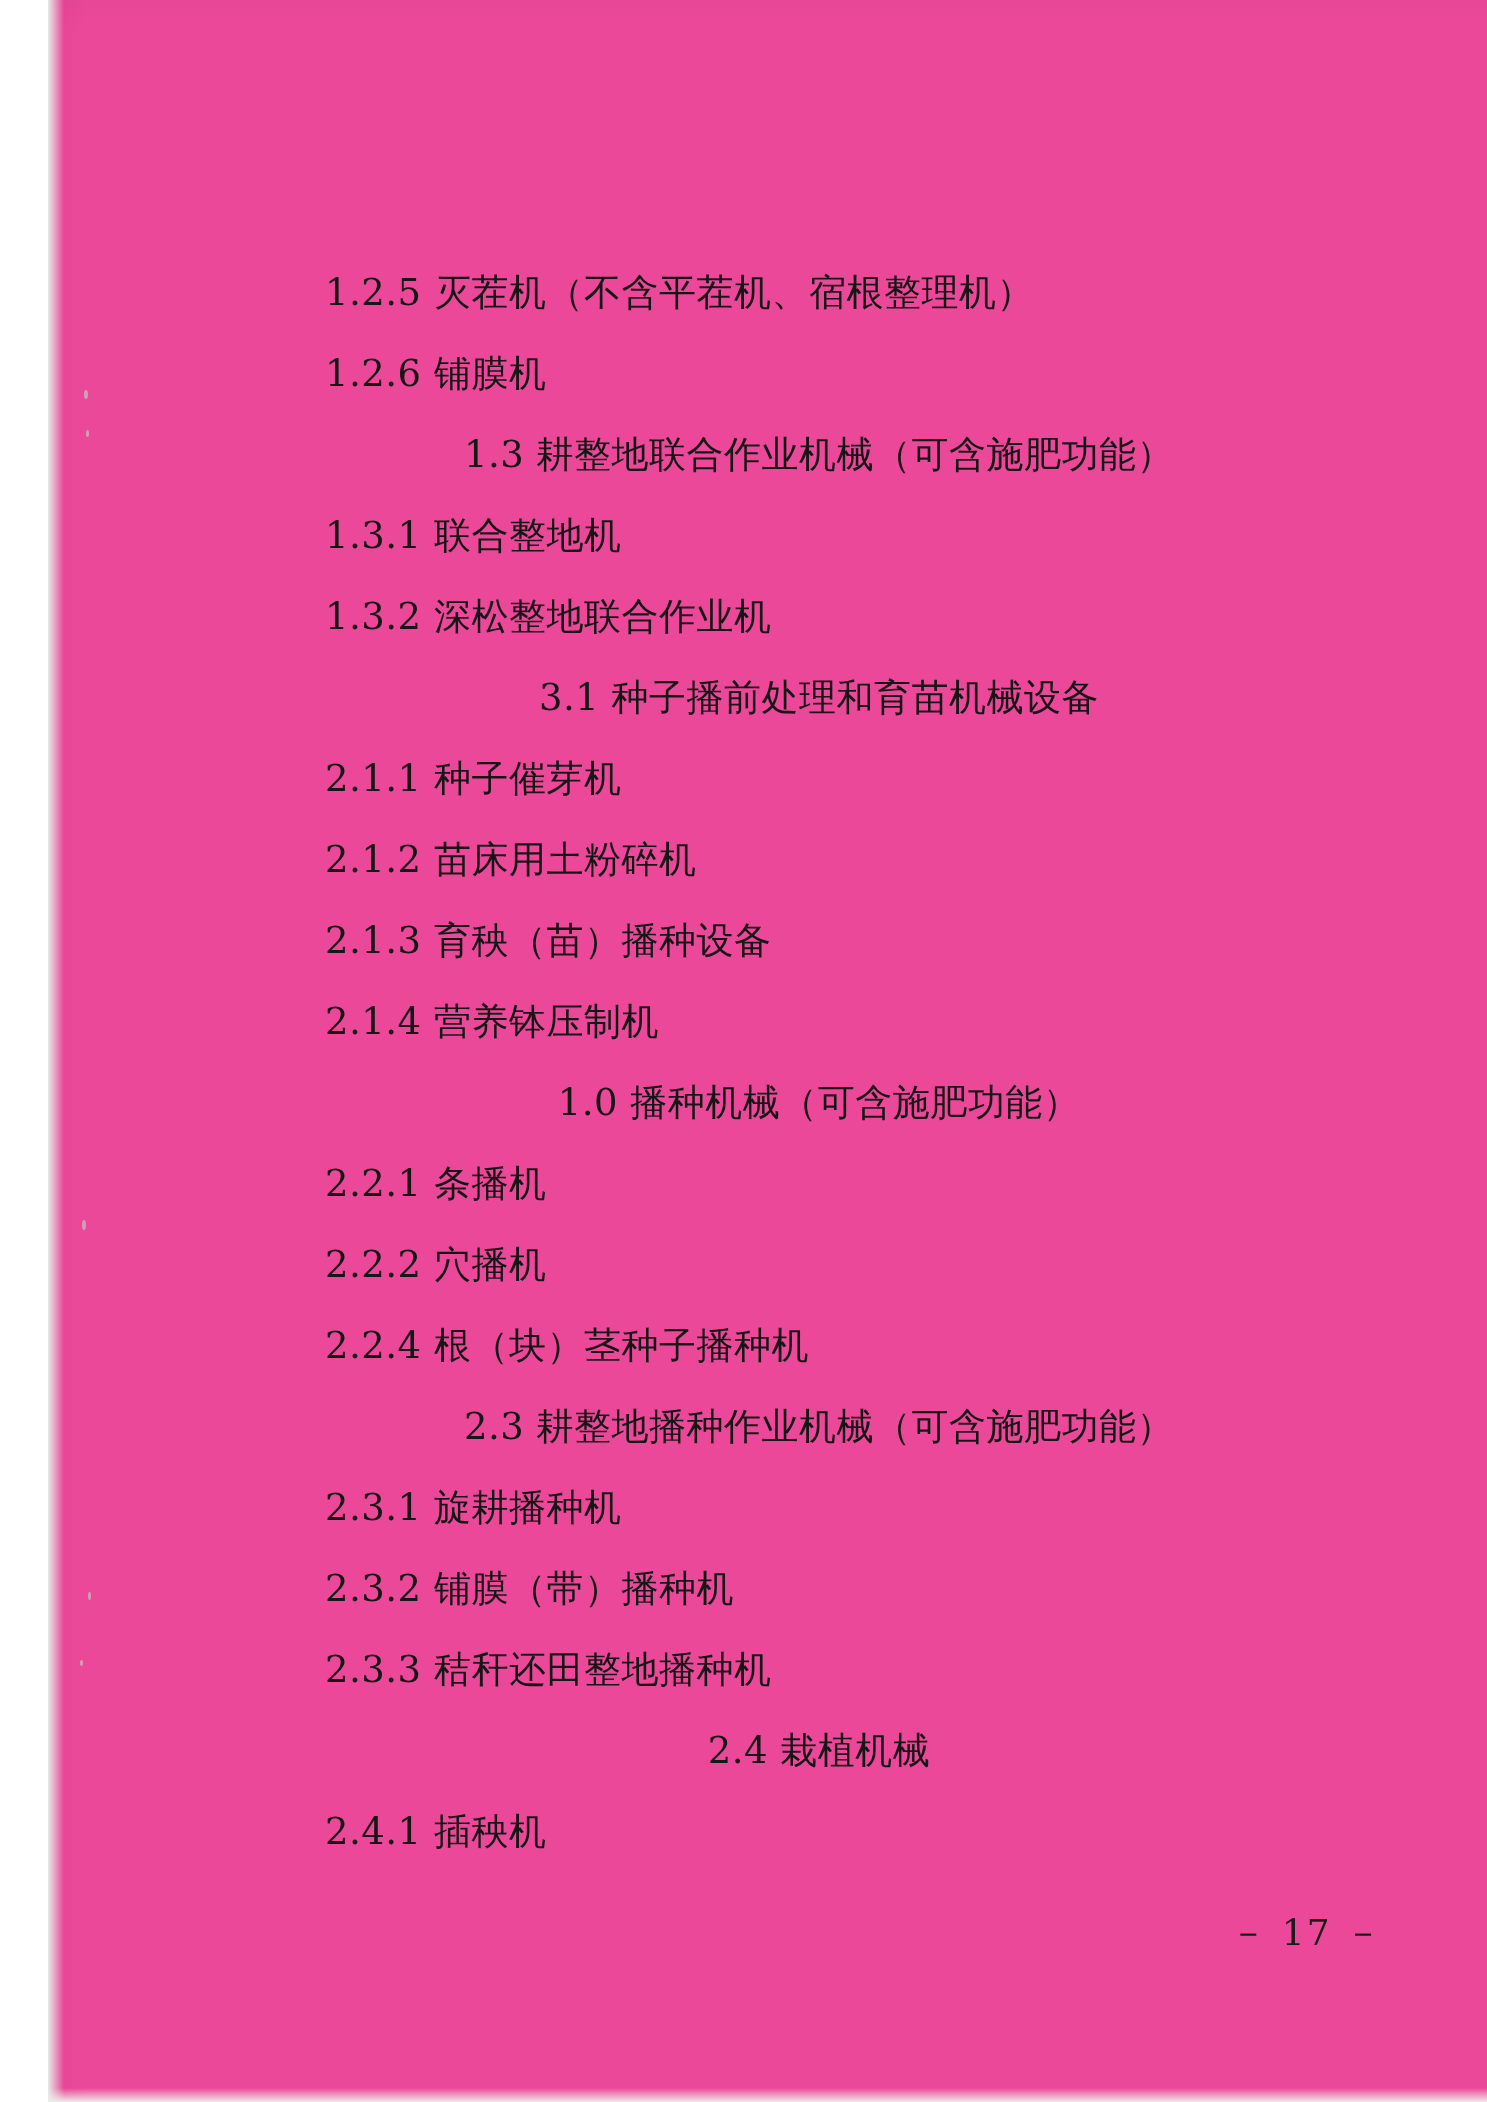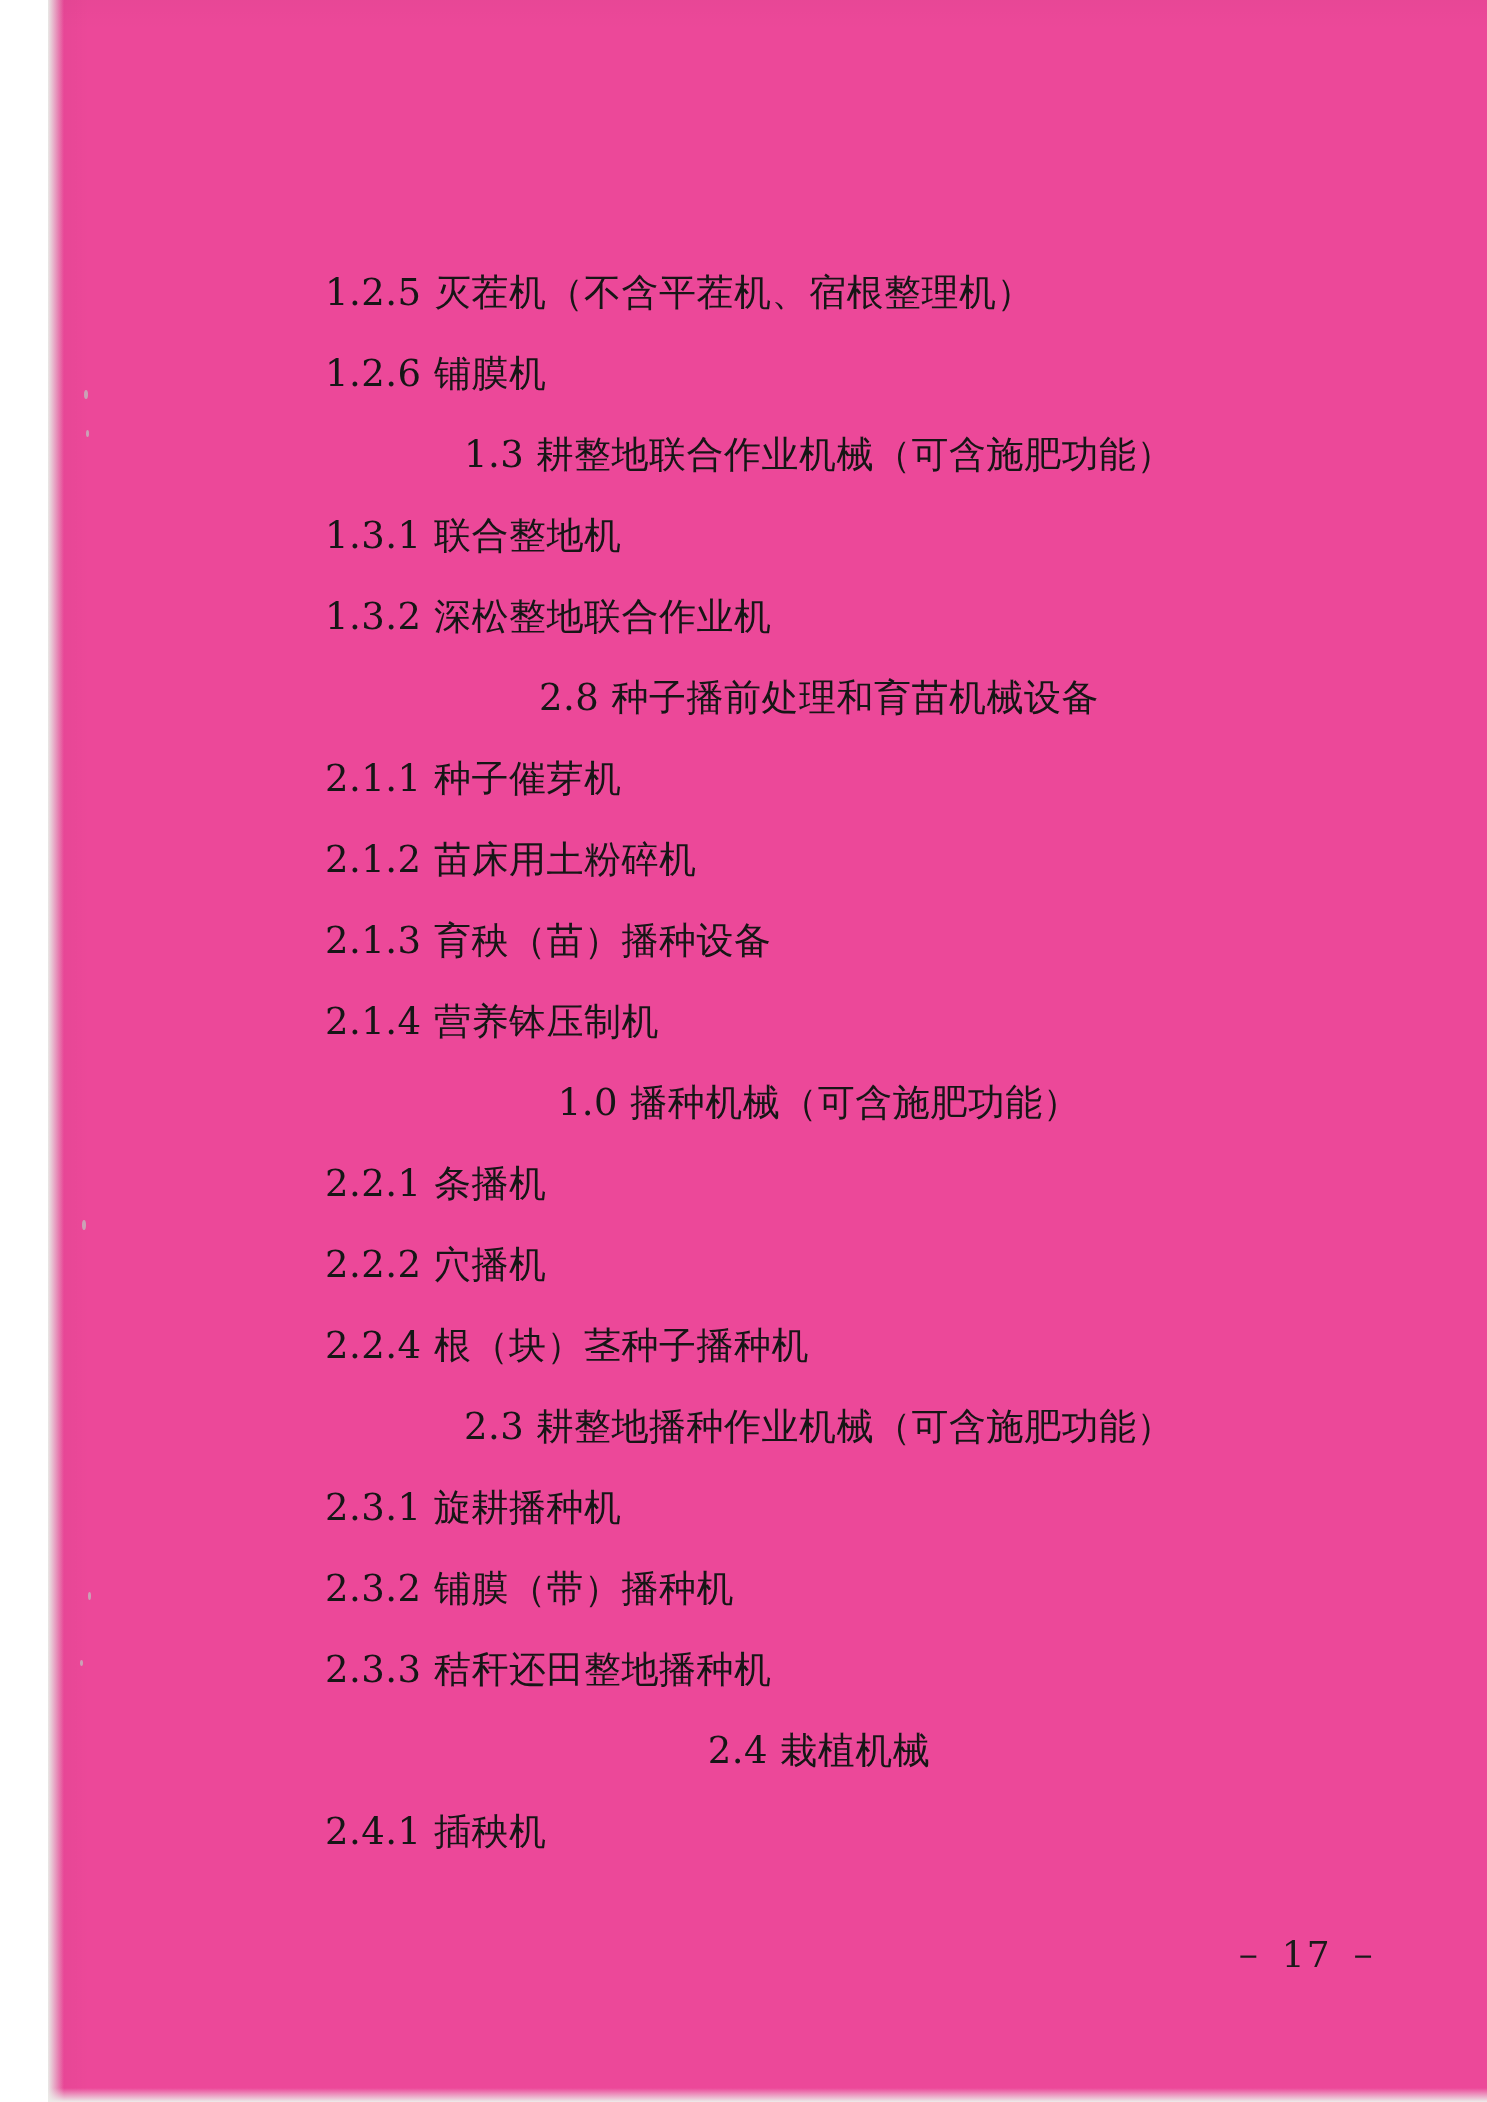--- a/index.html
+++ b/index.html
@@ -66,21 +66,21 @@
     padding-left: 38px;
     text-align: center;
   }
   .lvl-3 {           
     padding-left: 95px;
   }
 
   .footer {
     position: absolute;
     right: 152px;
-    bottom: 122px;
+    bottom: 144px;
     font-size: 36px;
     font-family: "DejaVu Serif", "Liberation Serif", serif;
     color: #1a1a1a;
     letter-spacing: 2px;
   }
 
   
   .speck {
     position: absolute;
     background: #bfbfbf;
@@ -117,21 +117,21 @@
   <div class="speck" style="left:34px; top:1220px; width:4px; height:10px;"></div>
   <div class="speck" style="left:40px; top:1592px; width:3px; height:8px;"></div>
   <div class="speck" style="left:32px; top:1660px; width:3px; height:6px;"></div>
 
   <div class="content" id="doc-content">
       <div class="line lvl-3">1.2.5 灭茬机（不含平茬机、宿根整理机）</div>
       <div class="line lvl-3">1.2.6 铺膜机</div>
       <div class="line lvl-2">1.3 耕整地联合作业机械（可含施肥功能）</div>
       <div class="line lvl-3">1.3.1 联合整地机</div>
       <div class="line lvl-3">1.3.2 深松整地联合作业机</div>
-      <div class="line lvl-2">2.8 种子播前处理和育苗机械设备</div>
+      <div class="line lvl-2">3.1 种子播前处理和育苗机械设备</div>
       <div class="line lvl-3">2.1.1 种子催芽机</div>
       <div class="line lvl-3">2.1.2 苗床用土粉碎机</div>
       <div class="line lvl-3">2.1.3 育秧（苗）播种设备</div>
       <div class="line lvl-3">2.1.4 营养钵压制机</div>
       <div class="line lvl-2">1.0 播种机械（可含施肥功能）</div>
       <div class="line lvl-3">2.2.1 条播机</div>
       <div class="line lvl-3">2.2.2 穴播机</div>
       <div class="line lvl-3">2.2.4 根（块）茎种子播种机</div>
       <div class="line lvl-2">2.3 耕整地播种作业机械（可含施肥功能）</div>
       <div class="line lvl-3">2.3.1 旋耕播种机</div>

